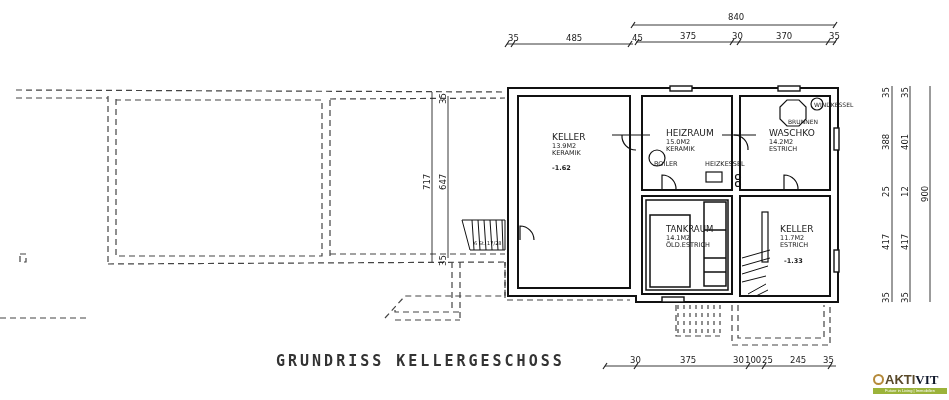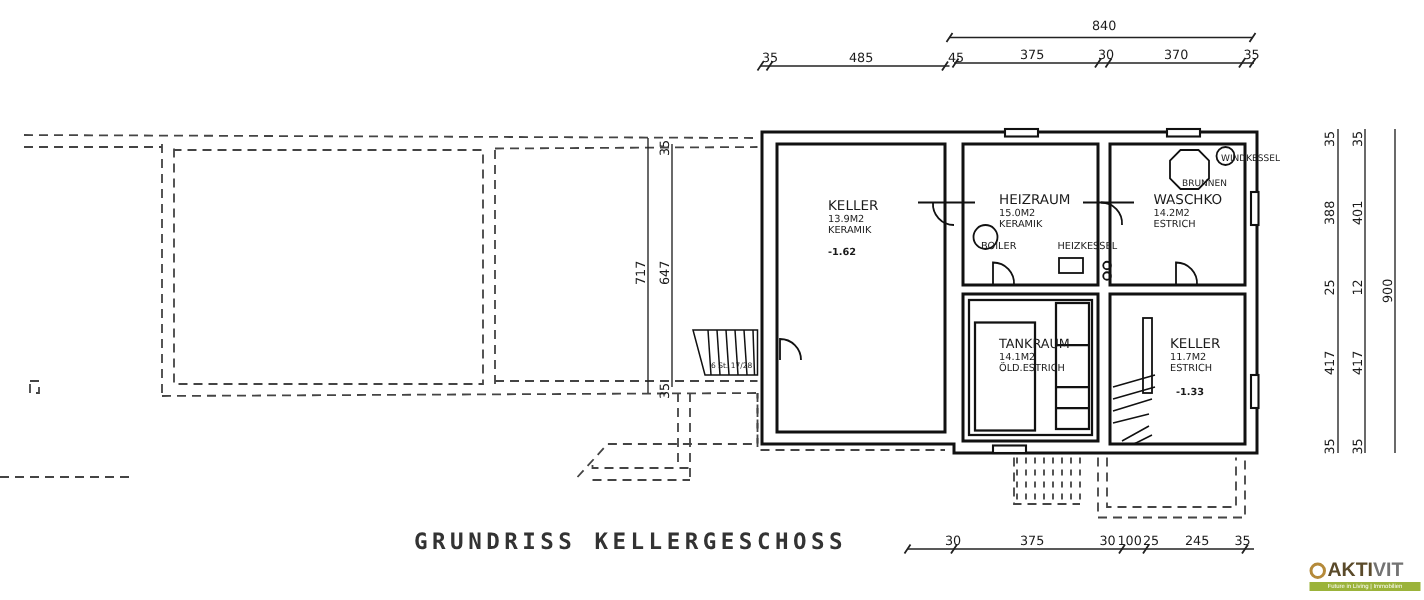--- a/index.html
+++ b/index.html
@@ -1,23 +1,23 @@
 <!DOCTYPE html>
 <html><head>
 <meta charset="utf-8">
 <style>
   html,body{margin:0;padding:0;background:#ffffff;}
   body{width:949px;height:400px;position:relative;overflow:hidden;font-family:"Liberation Sans",sans-serif;}
   #plan{position:absolute;left:0;top:0;}
   .lbl{font-family:"DejaVu Sans",sans-serif;fill:#1a1a1a;}
   .title{font-family:"DejaVu Sans Mono",monospace;font-weight:bold;fill:#333;letter-spacing:3px;}
   .logo{position:absolute;left:873px;top:373px;width:74px;height:26px;}
-  .logo-main{font-family:"Liberation Sans",sans-serif;font-weight:bold;font-size:13px;color:#5a4a2a;line-height:13px;display:flex;align-items:flex-end;}
+  .logo-main{font-family:"Liberation Sans",sans-serif;font-weight:bold;font-size:13px;color:#5a4a2a;line-height:13px;display:flex;align-items:center;}
   .logo-main .ico{display:inline-block;width:11px;height:11px;border-radius:50%;border:2px solid #b58a3a;margin-right:1px;box-sizing:border-box;}
-  .logo-main .vit{color:#737373;}
+  .logo-main .vit{color:#0f172a;font-family:Liberation Serif, serif;}
   .logo-sub{margin-top:2px;background:#9bb33a;color:#fff;font-size:4px;height:6px;line-height:6px;text-align:center;white-space:nowrap;overflow:hidden;font-family:"Liberation Sans",sans-serif;}
 </style>
 </head>
 <body>
 
 <svg id="plan" width="949" height="400" viewBox="0 0 949 400" xmlns="http://www.w3.org/2000/svg">
 
   <g fill="none" stroke="#444" stroke-width="1.2" stroke-dasharray="6,4">
     <path d="M16 90 L505 92"></path>
     <path d="M16 98 L108 98"></path>

